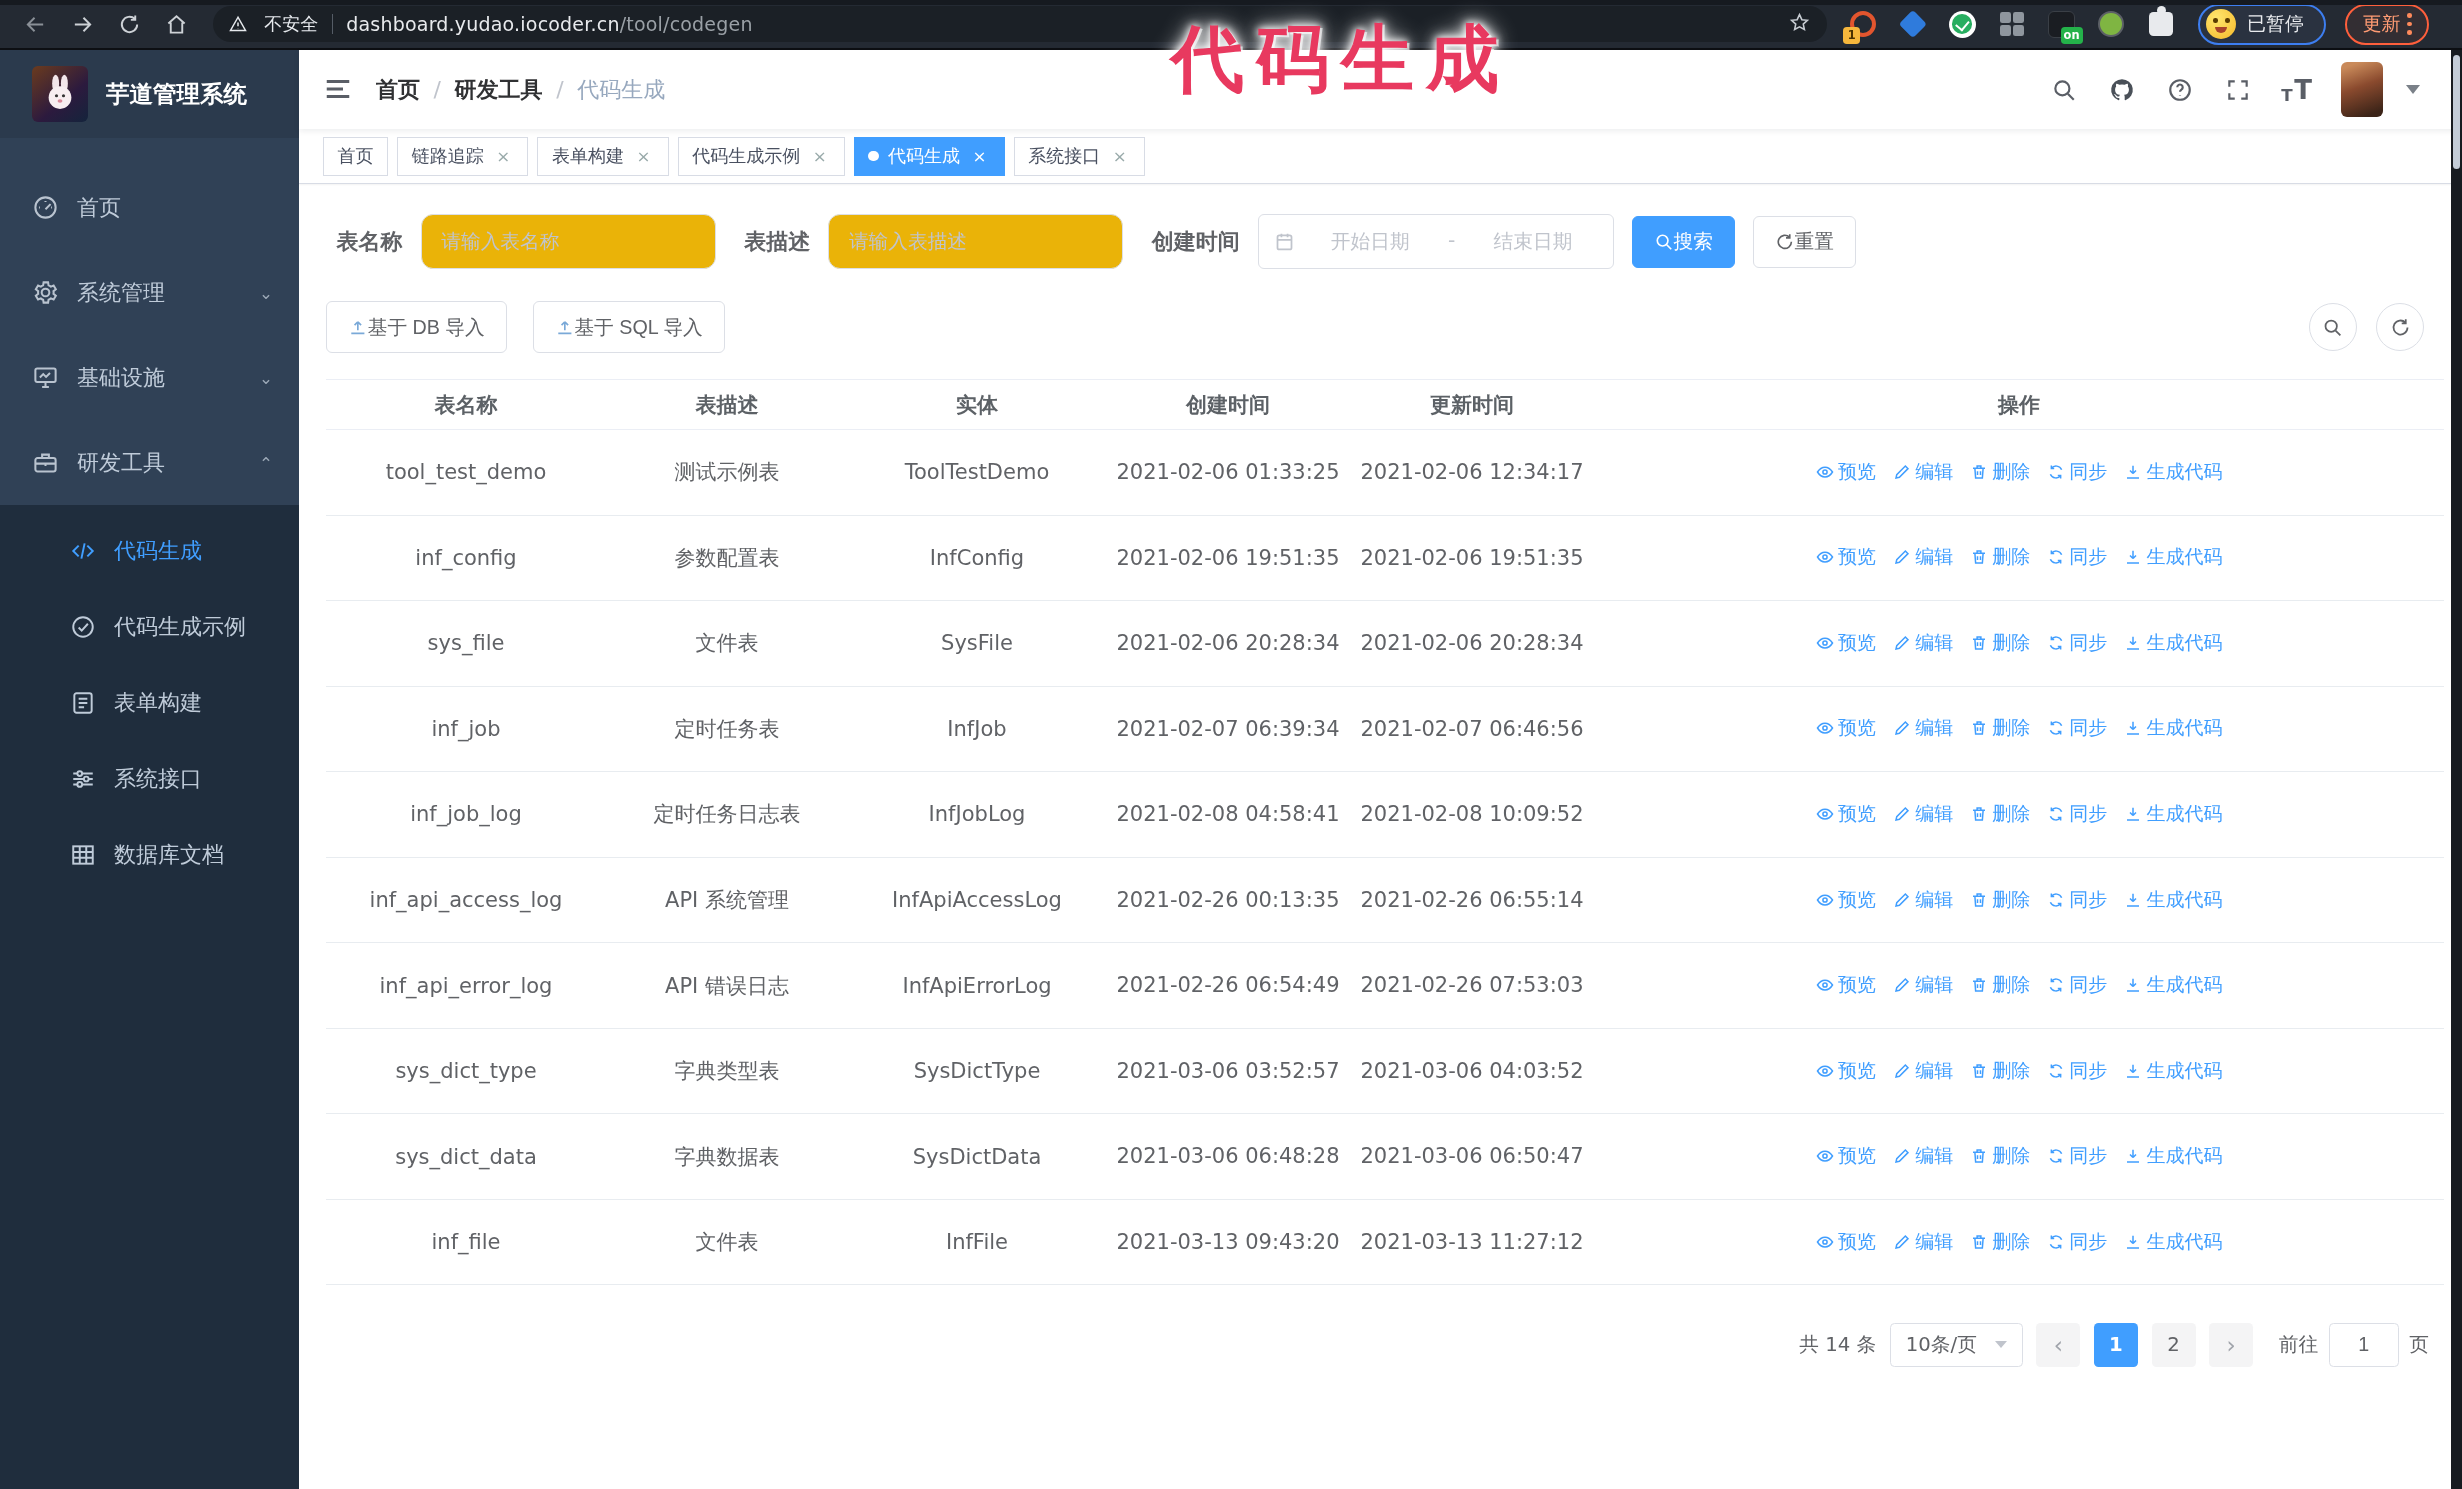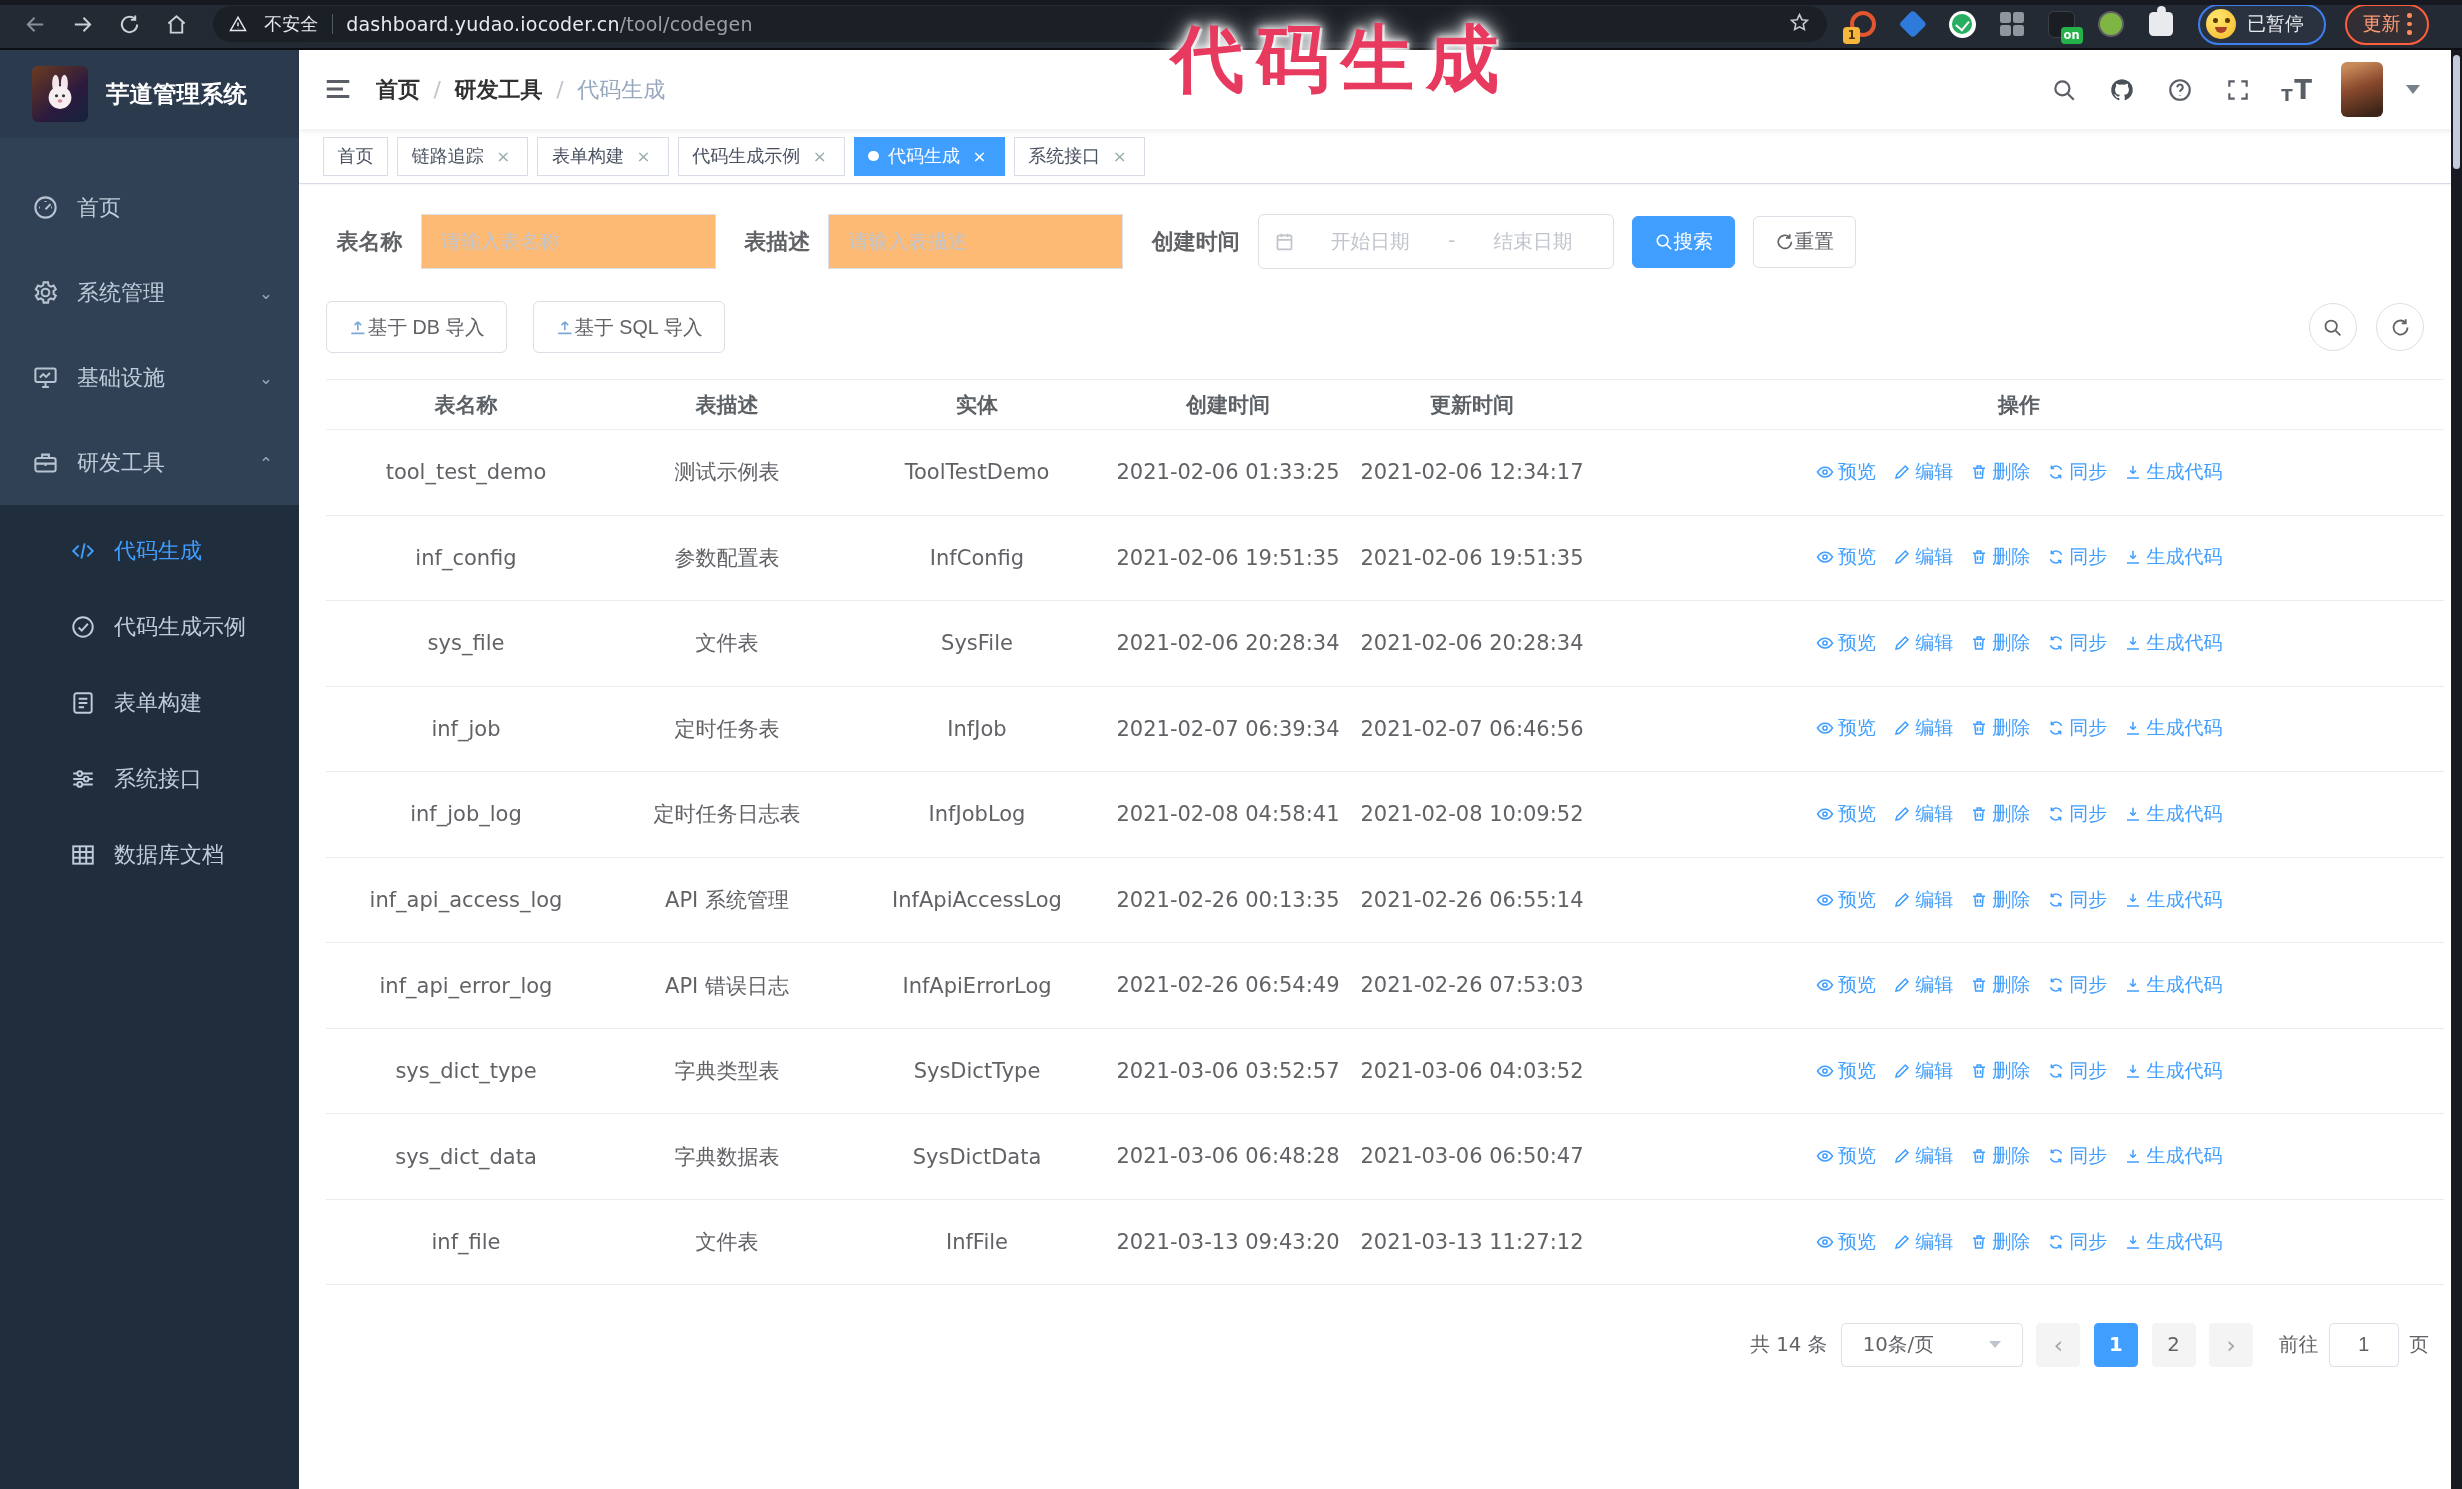--- a/index.html
+++ b/index.html
@@ -92,21 +92,21 @@
   .tag{display:flex;align-items:center;gap:9px;height:39px;padding:0 13.6px;border:0.8px solid #d8dce5;background:#fff;color:#495060;font-size:18px;cursor:pointer;}
   .tag .x{font-size:16.7px;color:#9aa;width:21px;height:21px;display:flex;align-items:center;justify-content:center;border-radius:50%;}
   .tag.active{background:#409eff;border-color:#409eff;color:#fff;}
   .tag.active .dot{width:10.6px;height:10.6px;border-radius:50%;background:#fff;}
   .tag.active .x{color:#fff;}
 
   
   .content{flex:1;padding:30px 18px 0 27px;background:#fff;position:relative;}
   .search-row{display:flex;align-items:center;gap:18px;margin-bottom:32px;flex-wrap:nowrap;}
   .f-label{font-size:22px;color:#606266;font-weight:bold;margin-left:10.6px;}
-  .inp{height:55px;border:0.8px solid #dcdfe6;border-radius:0;font-size:19.7px;color:#606266;padding:0 19.7px;background:#fdba74;}
+  .inp{height:55px;border:0.8px solid #dcdfe6;border-radius:12px;font-size:19.7px;color:#606266;padding:0 19.7px;background:#eab308;}
   .inp::placeholder{color:#c0c4cc;}
   .inp.w1{width:295px;}
   .daterange{width:356px;height:55px;border:0.8px solid #dcdfe6;border-radius:6px;display:flex;align-items:center;padding:0 15px;gap:10.6px;color:#c0c4cc;font-size:19.7px;font-family:Liberation Mono, monospace;}
   .daterange svg{width:21px;height:21px;stroke:#c0c4cc;fill:none;stroke-width:2;flex:0 0 auto;}
   .daterange .dph{flex:1;text-align:center;white-space:nowrap;}
   .daterange .rsep{color:#c0c4cc;}
   .btn{display:inline-flex;align-items:center;height:52px;padding:0 21px;border-radius:6px;font-size:19.7px;cursor:pointer;border:0.8px solid #dcdfe6;background:#fff;color:#606266;}
   .btn svg{width:19.7px;height:19.7px;stroke:currentColor;fill:none;stroke-width:2;}
   .btn.primary{background:#409eff;border-color:#409eff;color:#fff;}
   .toolbar-row{display:flex;align-items:center;gap:26px;margin-bottom:26px;}
@@ -119,21 +119,21 @@
   table.grid{width:100%;border-collapse:collapse;table-layout:fixed;border-top:0.8px solid #ebeef5;}
   table.grid th{height:50px;font-size:21px;color:#5c6166;font-weight:bold;text-align:center;border-bottom:0.8px solid #ebeef5;padding:0 4.5px;}
   table.grid td{font-size:21px;color:#606266;text-align:center;border-bottom:0.8px solid #e8ecf0;padding:26px 4.5px;vertical-align:middle;}
   .datebox{max-width:229px;margin:0 auto;word-break:break-all;line-height:1.55;}
   td.ops{white-space:nowrap;}
   .op{color:#409eff;font-size:19px;text-decoration:none;margin:0 8.3px;white-space:nowrap;cursor:pointer;display:inline-flex;align-items:center;gap:4.5px;}
   .op svg{width:18px;height:18px;stroke:currentColor;fill:none;stroke-width:2;}
 
   
   .pagination{display:flex;align-items:center;justify-content:flex-end;gap:13.6px;margin:33px 15px 0 0;font-size:19.7px;color:#606266;height:53px;}
-  .psel{width:182px;height:44px;border:0.8px solid #dcdfe6;border-radius:4.5px;display:flex;align-items:center;justify-content:space-between;padding:0 21px;color:#606266;cursor:pointer;}
+  .psel{width:133px;height:44px;border:0.8px solid #dcdfe6;border-radius:4.5px;display:flex;align-items:center;justify-content:space-between;padding:0 15px;color:#606266;cursor:pointer;}
   .psel .pcaret{width:0;height:0;border-left:6.8px solid transparent;border-right:6.8px solid transparent;border-top:7.6px solid #c0c4cc;}
   .pbtn{min-width:44px;height:44px;border-radius:4.5px;background:#f4f4f5;color:#606266;display:flex;align-items:center;justify-content:center;font-size:19.7px;cursor:pointer;}
   .pbtn.arrow{color:#a0a4ab;font-size:23px;}
   .pbtn.active{background:#409eff;color:#fff;font-weight:bold;}
   .goto{display:flex;align-items:center;gap:10.6px;margin-left:12px;}
   .goto input{width:70px;height:44px;border:0.8px solid #dcdfe6;border-radius:4.5px;text-align:center;font-size:19.7px;color:#606266;}
 
   
   .scrollstrip{position:absolute;right:0;top:50px;width:11.4px;height:1440px;background:#171b21;z-index:50;}
   .scrollstrip .thumb{position:absolute;top:4.5px;left:2.3px;width:6.8px;height:114px;border-radius:3.8px;background:#c3ccd8;}

